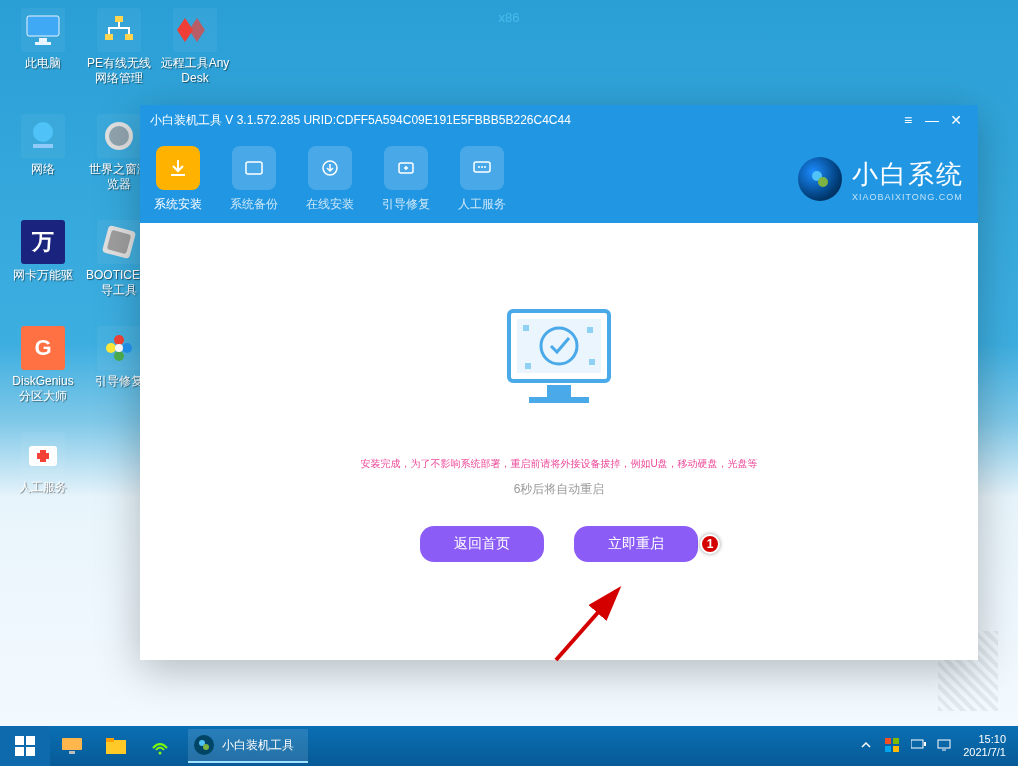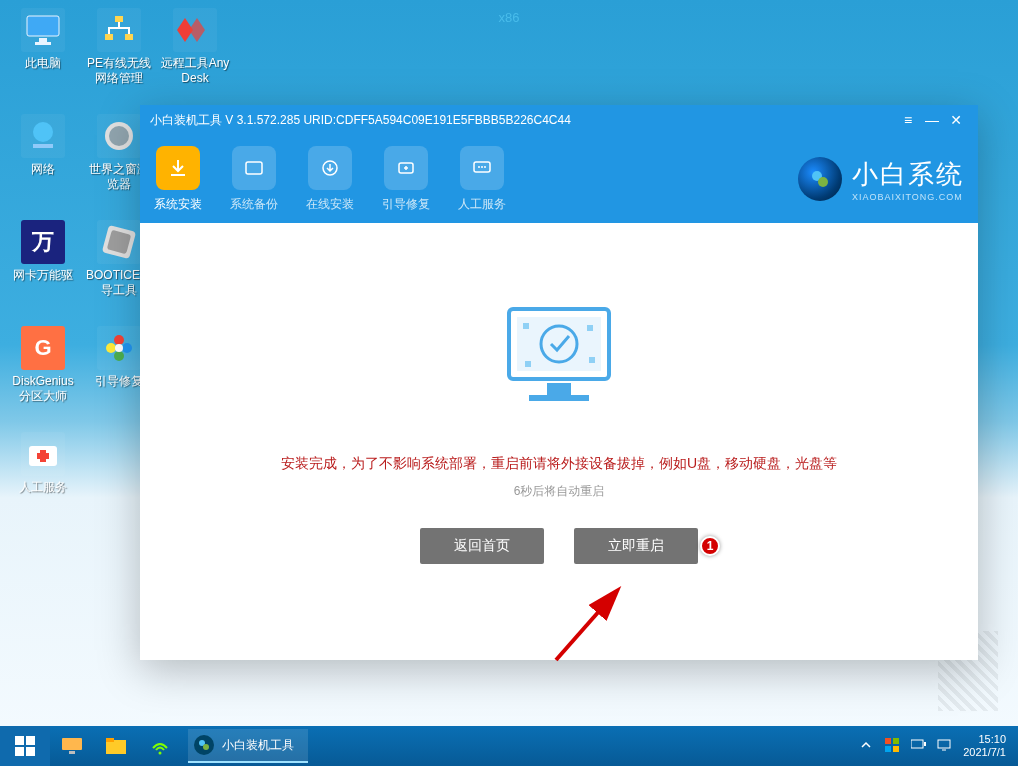--- a/index.html
+++ b/index.html
@@ -53,24 +53,24 @@
 .tab { display: flex; flex-direction: column; align-items: center; color: #cee8f8; font-size: 12px; cursor: pointer; }
 .tab .tico { width: 44px; height: 44px; border-radius: 8px; background: rgba(255,255,255,.18); display:flex;align-items:center;justify-content:center; margin-bottom: 6px; }
 .tab.active .tico { background: #ffb300; }
 .tab.active { color: #fff; }
 .brand { margin-left: auto; display: flex; gap: 10px; }
 .brand .logo { width: 44px; height: 44px; border-radius: 50%; background: radial-gradient(circle at 35% 35%, #1b8cff 0%, #003b74 65%, #001c38 100%); display:flex;align-items:center;justify-content:center;}
 .brand .name { font-size: 26px; color: #fff; font-weight: 400; letter-spacing: 2px; }
 .brand .sub { font-size: 9px; color: #bfe3fa; letter-spacing: 1px; }
 .content { flex: 1; background: #fff; display: flex; flex-direction: column; align-items: center; justify-content: center; position: relative; }
 .big-illus { width: 160px; height: 140px; margin-top: -30px; }
-.msg { color: #b91c1c; font-size: 14px; margin-top: 26px; text-align:left; }
+.msg { color: #ec4899; font-size: 10px; margin-top: 26px; text-align:left; }
 .sub-msg { color: #999; font-size: 12px; margin-top: 10px; }
 .btn-row { display: flex; gap: 30px; margin-top: 28px; }
-.btn { width: 124px; height: 36px; background: #737373; color: #fff; display: flex; align-items: center; justify-content: center; font-size: 14px; cursor: pointer; border-radius: 2px; position: relative; }
+.btn { width: 124px; height: 36px; background: #8b5cf6; color: #fff; display: flex; align-items: center; justify-content: center; font-size: 14px; cursor: pointer; border-radius: 14px; position: relative; }
 .anno-circle { position: absolute; right: -22px; top: 8px; width: 20px; height: 20px; border-radius: 50%; background: #d40000; color: #fff; font-weight: bold; font-size: 12px; display:flex;align-items:center;justify-content:center; border: 2px solid #fff; box-shadow: 0 0 4px rgba(0,0,0,.4);}
 .anno-arrow { position: absolute; left: 546px; top: 580px; }
 </style>
 </head>
 <body>
 
 <div class="arch-label">x86</div>
 
 <div class="desktop">
   <div class="icon-grid" style="grid-template-columns: repeat(3, 70px);">

